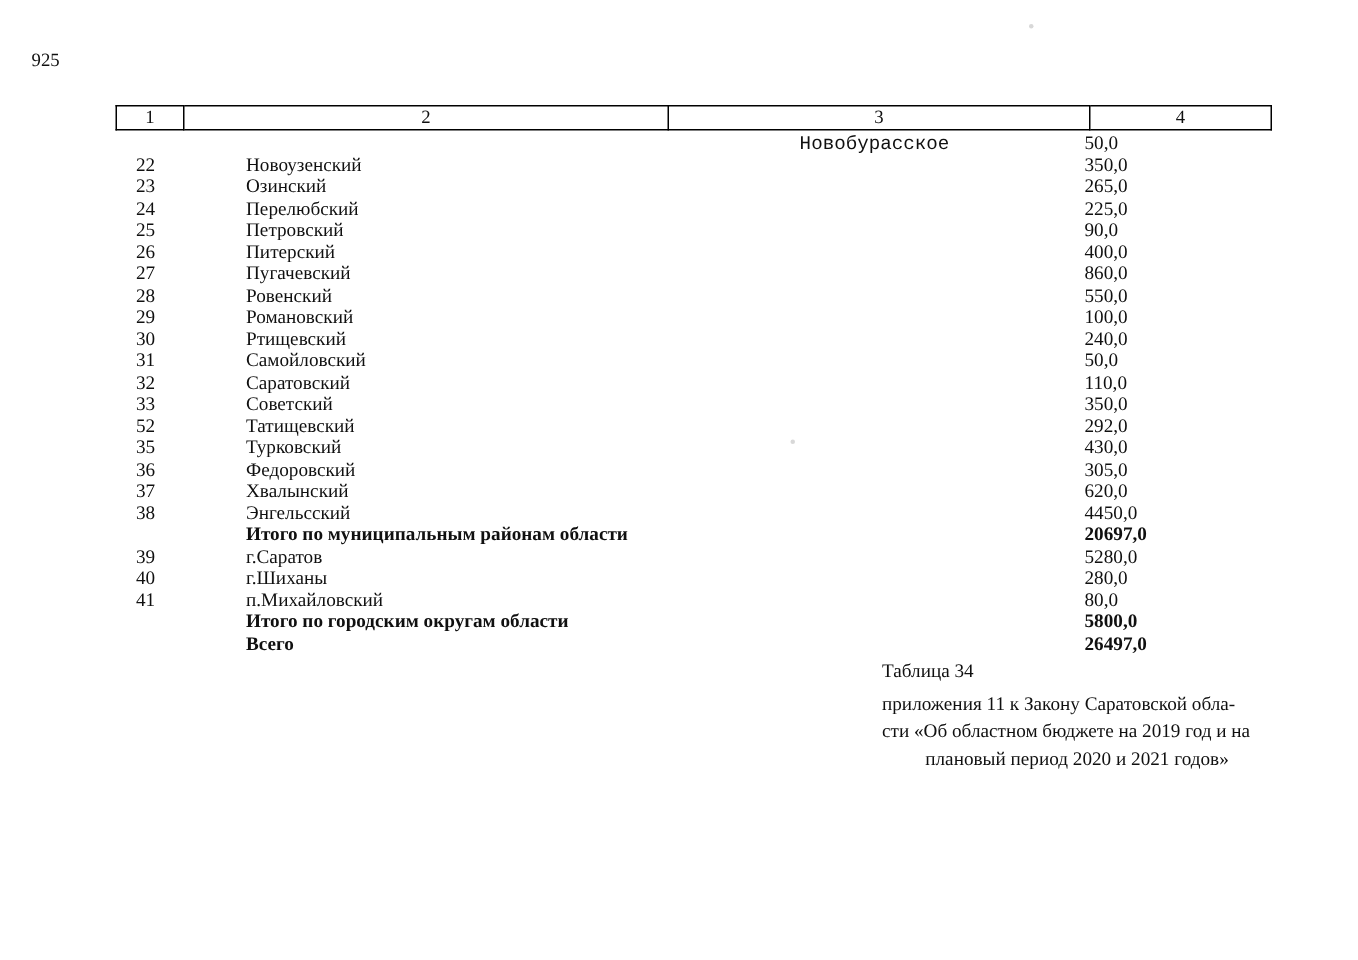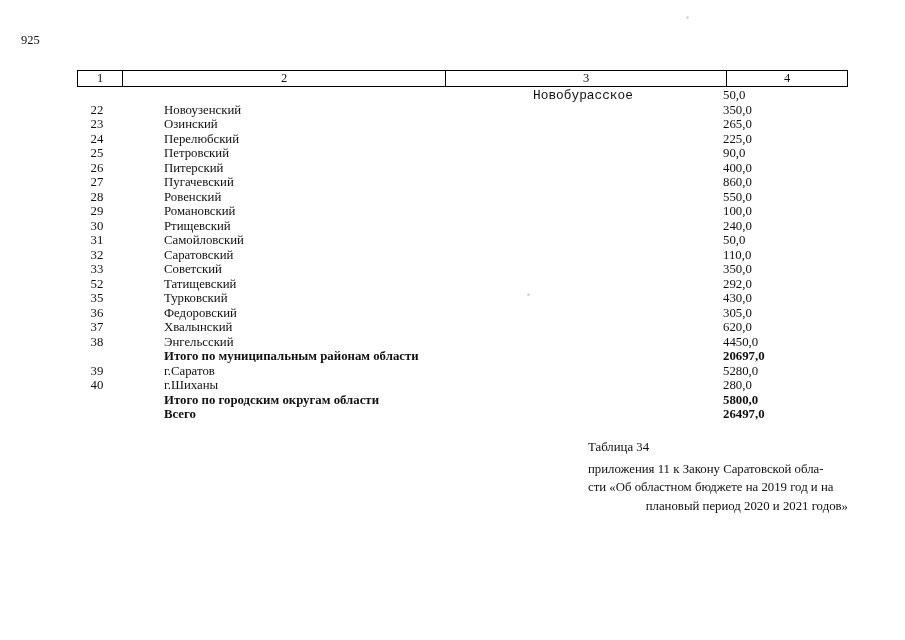--- a/index.html
+++ b/index.html
@@ -108,21 +108,21 @@
     display: block;
     text-align: left;
     margin-bottom: 3px;
   }
   .note .para {
     display: block;
     text-align: justify;
   }
   .note .para-last {
     display: block;
-    text-align: right;
+    text-align: center;
     font-family: Liberation Serif, serif;
   }
   .speck {
     position: absolute;
     background: #d8d8d8;
     border-radius: 50%;
   }
 </style>
 </head>
 <body>
@@ -265,20 +265,26 @@
           <div class="name">г.Саратов</div>
           <div class="mid"></div>
           <div class="val">5280,0</div>
         </div>
         <div class="row">
           <div class="num">40</div>
           <div class="name">г.Шиханы</div>
           <div class="mid"></div>
           <div class="val">280,0</div>
         </div>
+        <div class="row">
+          <div class="num">41</div>
+          <div class="name">п.Михайловский</div>
+          <div class="mid"></div>
+          <div class="val">80,0</div>
+        </div>
         <div class="row bold">
           <div class="num"></div>
           <div class="name">Итого по городским округам области</div>
           <div class="mid"></div>
           <div class="val">5800,0</div>
         </div>
         <div class="row bold">
           <div class="num"></div>
           <div class="name">Всего</div>
           <div class="mid"></div>

